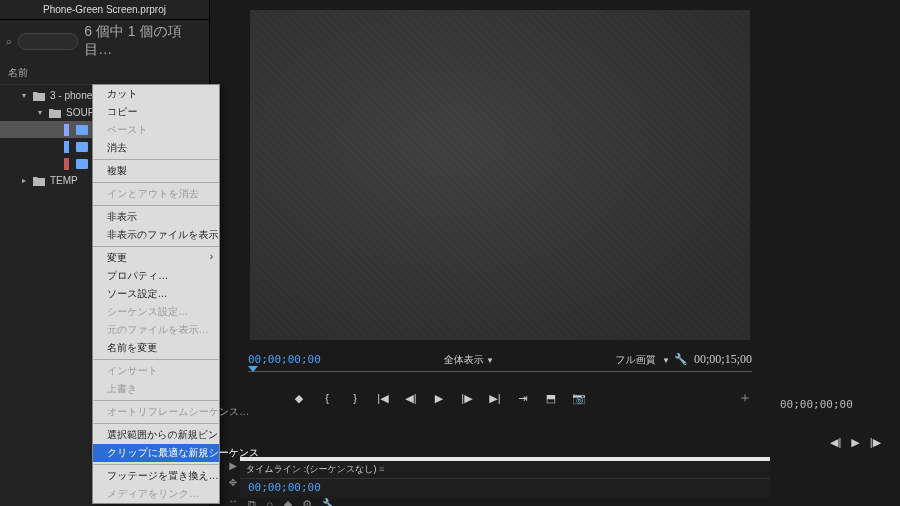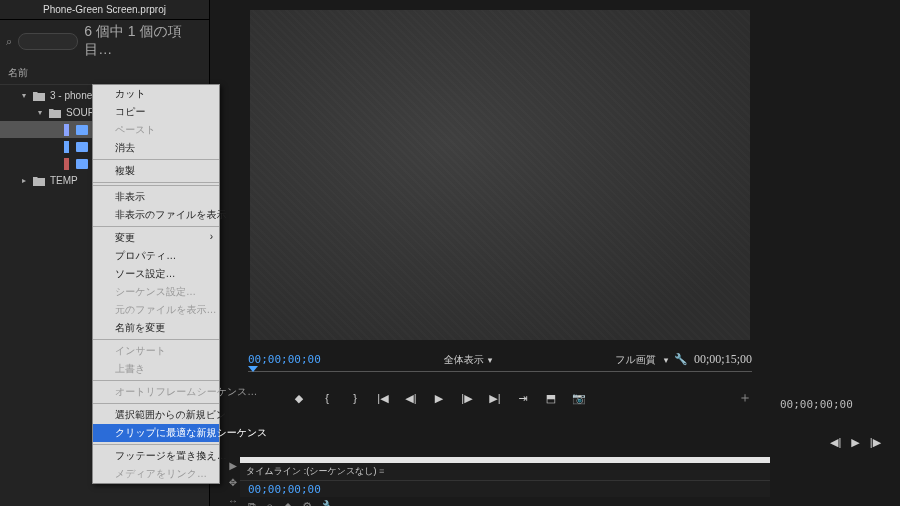--- a/index.html
+++ b/index.html
@@ -41,29 +41,29 @@
 .transport { display:flex; align-items:center; justify-content:center; gap:14px; padding: 6px 8px; color:#ccc; }
 .transport .btn { width:14px; height:14px; display:inline-flex; align-items:center; justify-content:center; cursor:pointer; }
 .transport .plus { margin-left:auto; font-size:14px; color:#888; }
 .transport .leftgap { width: 30px; }
 
 
 .right-monitor { position:absolute; left: 780px; top: 398px; font-size:11px; font-family:monospace; color:#bbb; }
 .right-transport { position:absolute; left: 830px; top: 436px; display:flex; gap:10px; color:#ccc; }
 
 
-.timeline { position:absolute; left: 240px; top: 457px; width: 530px; height: 40px; background:#1e1e1e; border-top:6px solid #e5e5e5; }
+.timeline { position:absolute; left: 240px; top: 457px; width: 530px; height: 40px; background:#1e1e1e; border-top:4px solid #e5e5e5; }
 .timeline-tab { font-size: 9px; color:#ccc; padding: 2px 6px; border-bottom:1px solid #333; }
 .timeline-tc { font-family:monospace; color:#4aa3ff; padding: 2px 8px; }
 .timeline-tools { display:flex; gap:10px; padding: 2px 8px; color:#888; }
 .tl-toolcol { position:absolute; left:226px; top:460px; width:14px; display:flex; flex-direction:column; gap:6px; align-items:center; color:#888; font-size:10px; }
 
 
 .ctx { position:absolute; left: 92px; top: 84px; width: 128px; background:#dcdcdc; border:1px solid #888; box-shadow: 2px 2px 5px rgba(0,0,0,.6); color:#222; font-size:10px; }
-.ctx .mi { padding: 2px 22px; cursor:default; position:relative; white-space:nowrap; }
+.ctx .mi { padding: 2px 14px; cursor:default; position:relative; white-space:nowrap; }
 .ctx .mi.disabled { color:#999; }
 .ctx .mi.hilite { background:#2b6cd8; color:#fff; }
 .ctx .mi.arrow::after { content:"›"; position:absolute; right:6px; }
 .ctx .sep { height:1px; background:#aaa; margin:2px 0; }
 
 </style>
 </head>
 <body>
 
 <div class="project-panel">
@@ -192,20 +192,21 @@
 </div>
 
 <div class="ctx" id="ctx">
     <div class="mi">カット</div>
     <div class="mi">コピー</div>
     <div class="mi disabled">ペースト</div>
     <div class="mi">消去</div>
     <div class="sep"></div>
     <div class="mi">複製</div>
     <div class="sep"></div>
+    <div class="mi disabled">インとアウトを消去</div>
     <div class="sep"></div>
     <div class="mi">非表示</div>
     <div class="mi">非表示のファイルを表示</div>
     <div class="sep"></div>
     <div class="mi arrow">変更</div>
     <div class="mi">プロパティ…</div>
     <div class="mi">ソース設定…</div>
     <div class="mi disabled">シーケンス設定…</div>
     <div class="mi disabled">元のファイルを表示…</div>
     <div class="mi">名前を変更</div>

